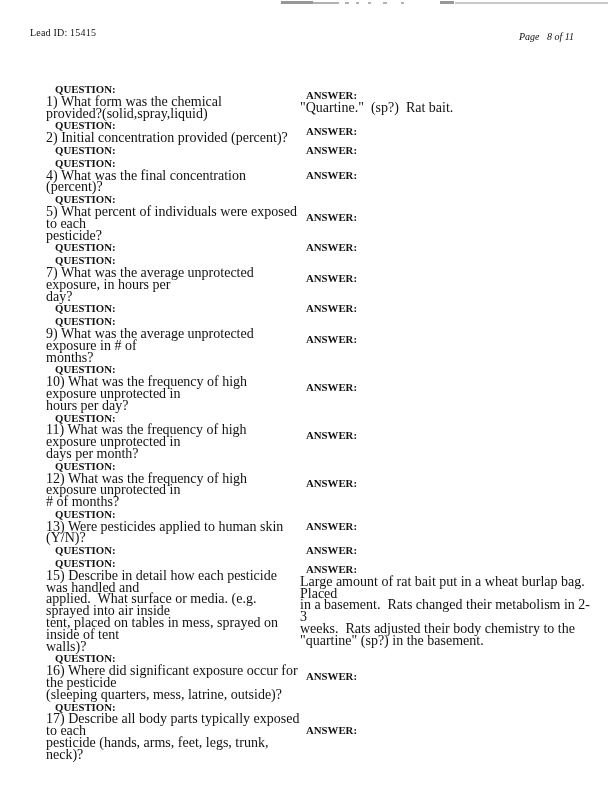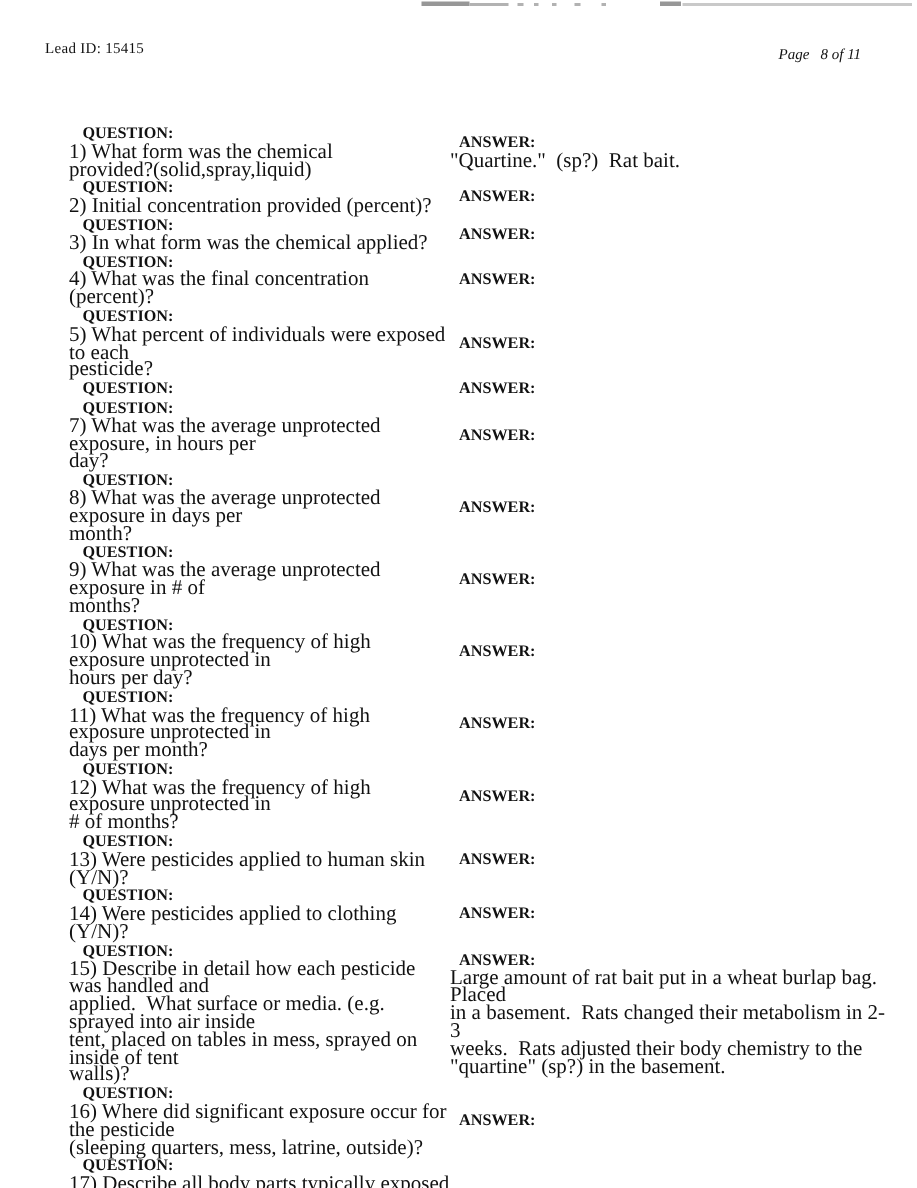--- a/index.html
+++ b/index.html
@@ -82,21 +82,20 @@
           <div class="lbl">QUESTION:</div>
           <div class="txt">2) Initial concentration provided (percent)?</div>
         </div>
         <div class="a-col">
           <div class="lbl">ANSWER:</div>
         </div>
       </div>
       <div class="qa-row">
         <div class="q-col">
           <div class="lbl">QUESTION:</div>
-          <div class="txt">3) In what form was the chemical applied?</div>
         </div>
         <div class="a-col">
           <div class="lbl">ANSWER:</div>
         </div>
       </div>
       <div class="qa-row">
         <div class="q-col">
           <div class="lbl">QUESTION:</div>
           <div class="txt">4) What was the final concentration (percent)?</div>
         </div>
@@ -128,22 +127,20 @@
           <div class="txt">7) What was the average unprotected exposure, in hours per
 day?</div>
         </div>
         <div class="a-col">
           <div class="lbl">ANSWER:</div>
         </div>
       </div>
       <div class="qa-row">
         <div class="q-col">
           <div class="lbl">QUESTION:</div>
-          <div class="txt">8) What was the average unprotected exposure in days per
-month?</div>
         </div>
         <div class="a-col">
           <div class="lbl">ANSWER:</div>
         </div>
       </div>
       <div class="qa-row">
         <div class="q-col">
           <div class="lbl">QUESTION:</div>
           <div class="txt">9) What was the average unprotected exposure in # of
 months?</div>
@@ -187,21 +184,20 @@
           <div class="lbl">QUESTION:</div>
           <div class="txt">13) Were pesticides applied to human skin (Y/N)?</div>
         </div>
         <div class="a-col">
           <div class="lbl">ANSWER:</div>
         </div>
       </div>
       <div class="qa-row">
         <div class="q-col">
           <div class="lbl">QUESTION:</div>
-          <div class="txt">14) Were pesticides applied to clothing (Y/N)?</div>
         </div>
         <div class="a-col">
           <div class="lbl">ANSWER:</div>
         </div>
       </div>
       <div class="qa-row">
         <div class="q-col">
           <div class="lbl">QUESTION:</div>
           <div class="txt">15) Describe in detail how each pesticide was handled and
 applied.  What surface or media. (e.g. sprayed into air inside

